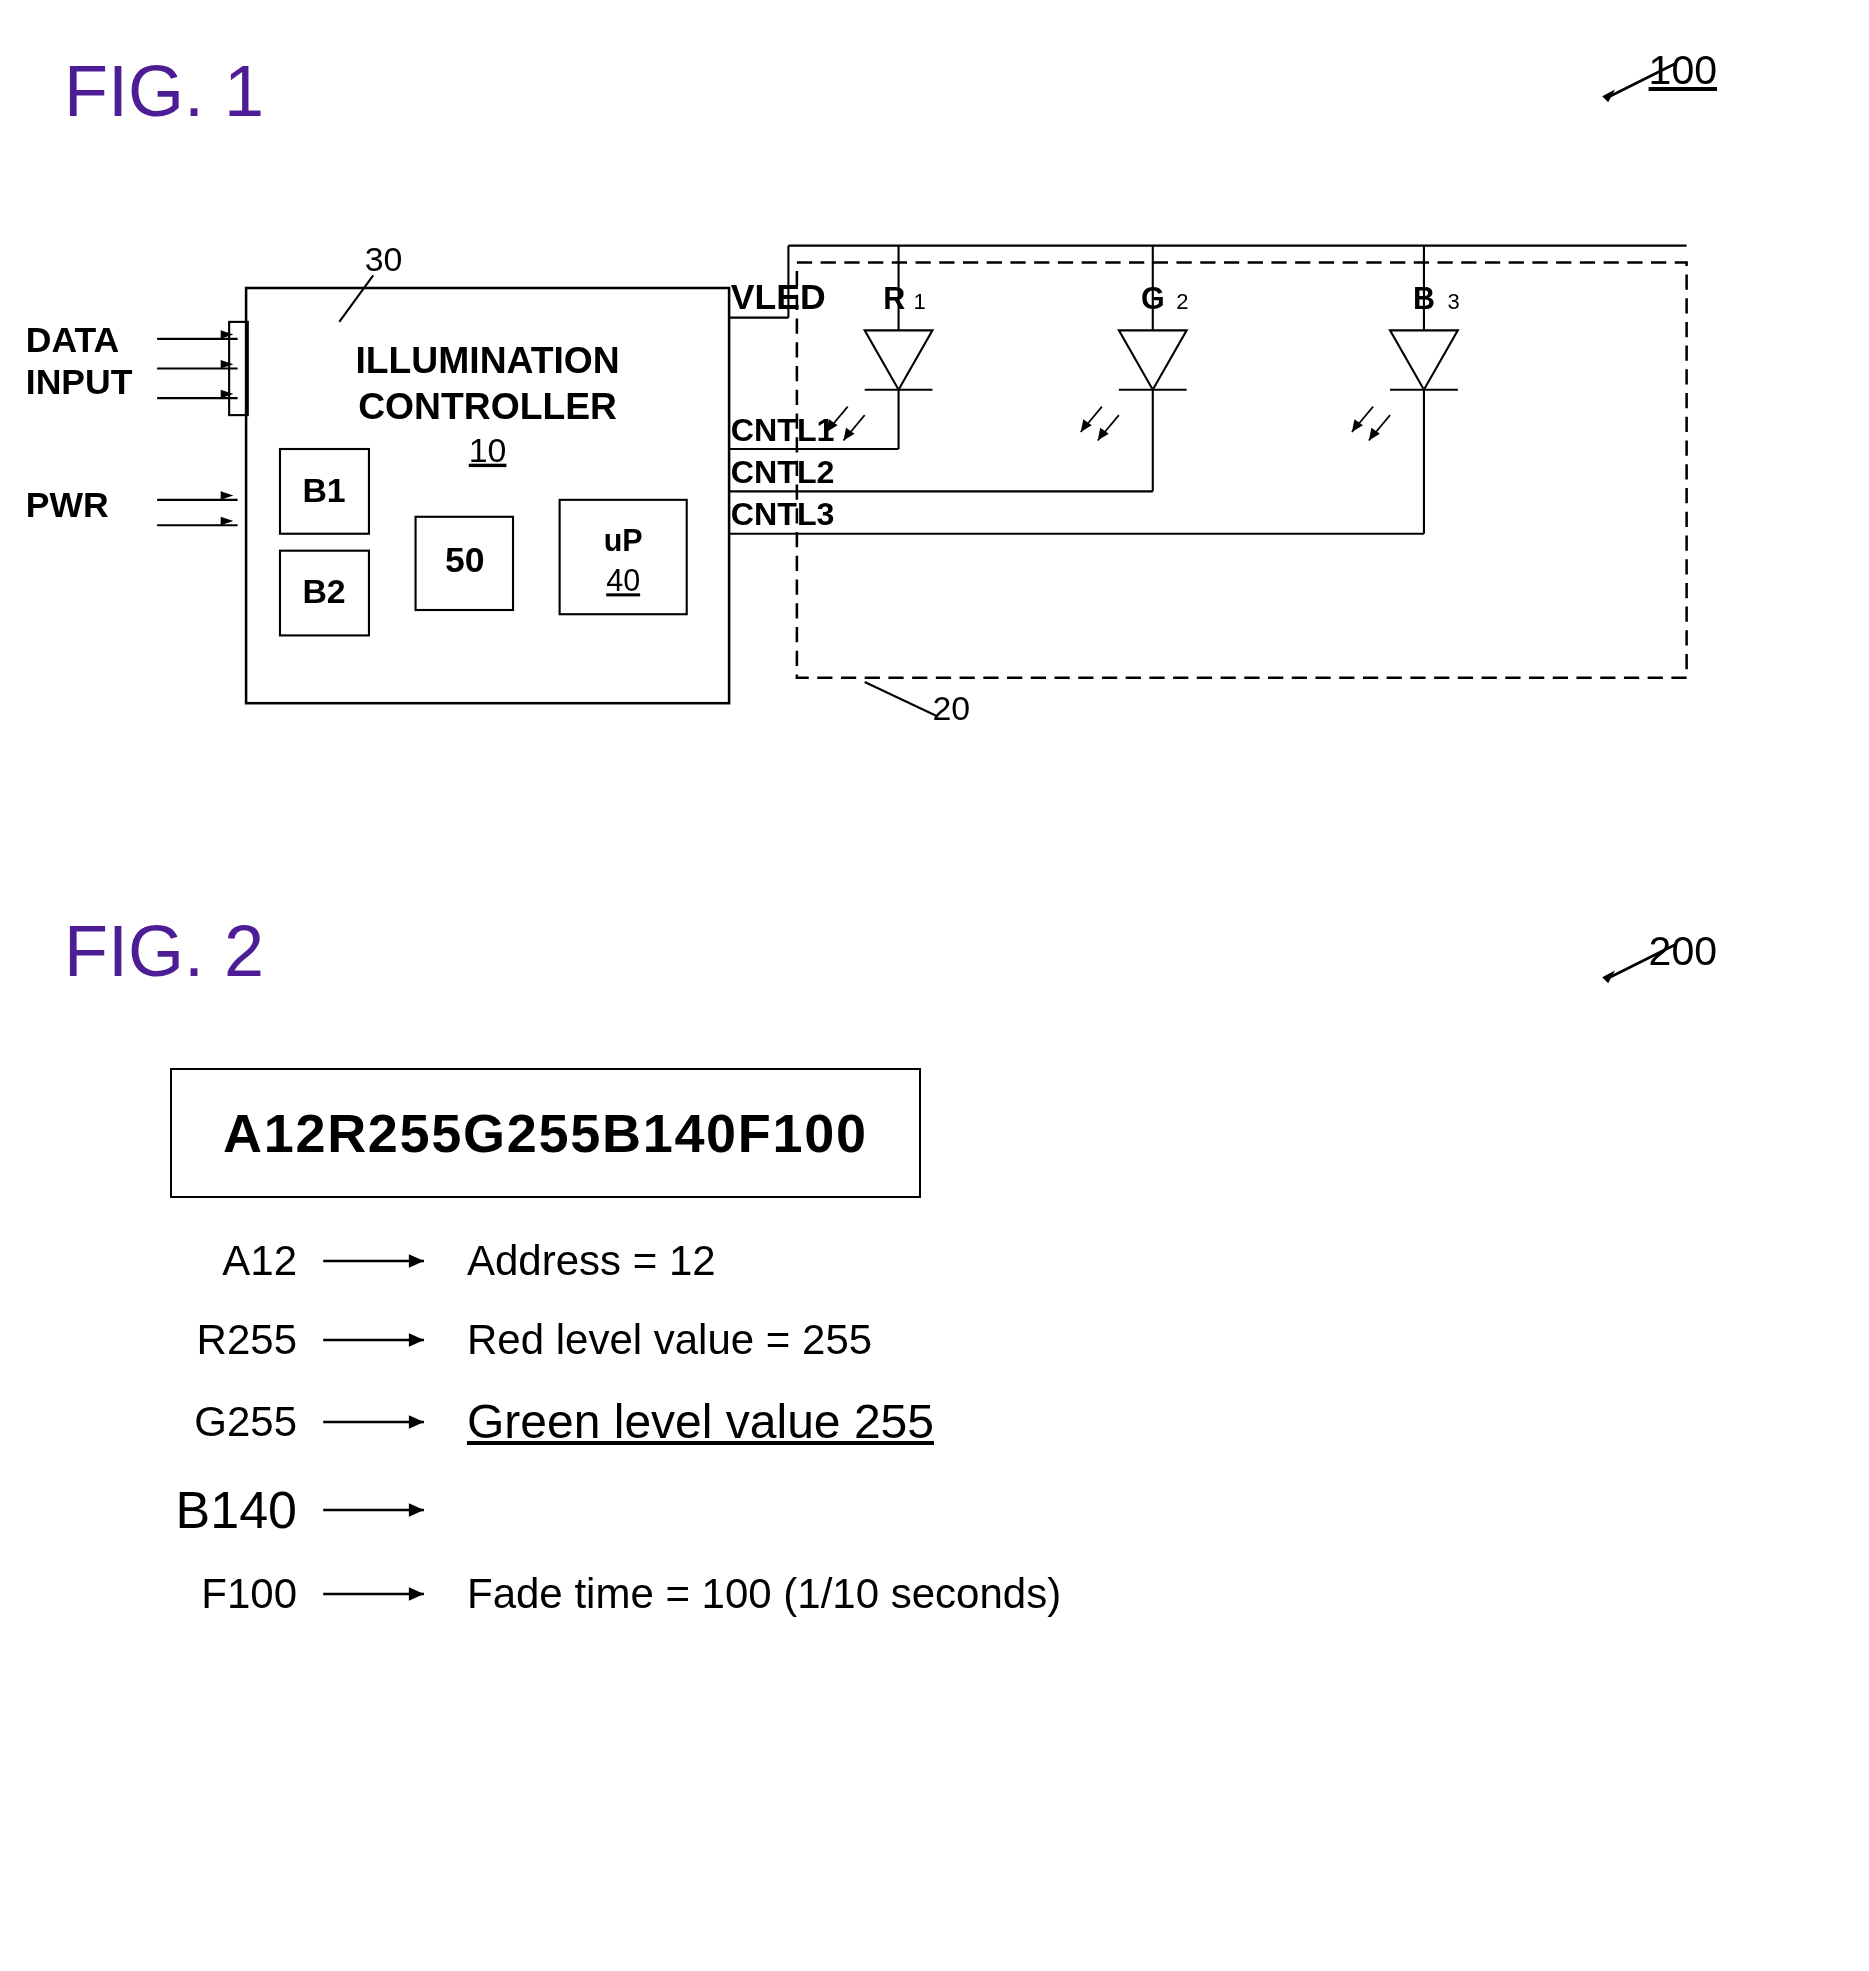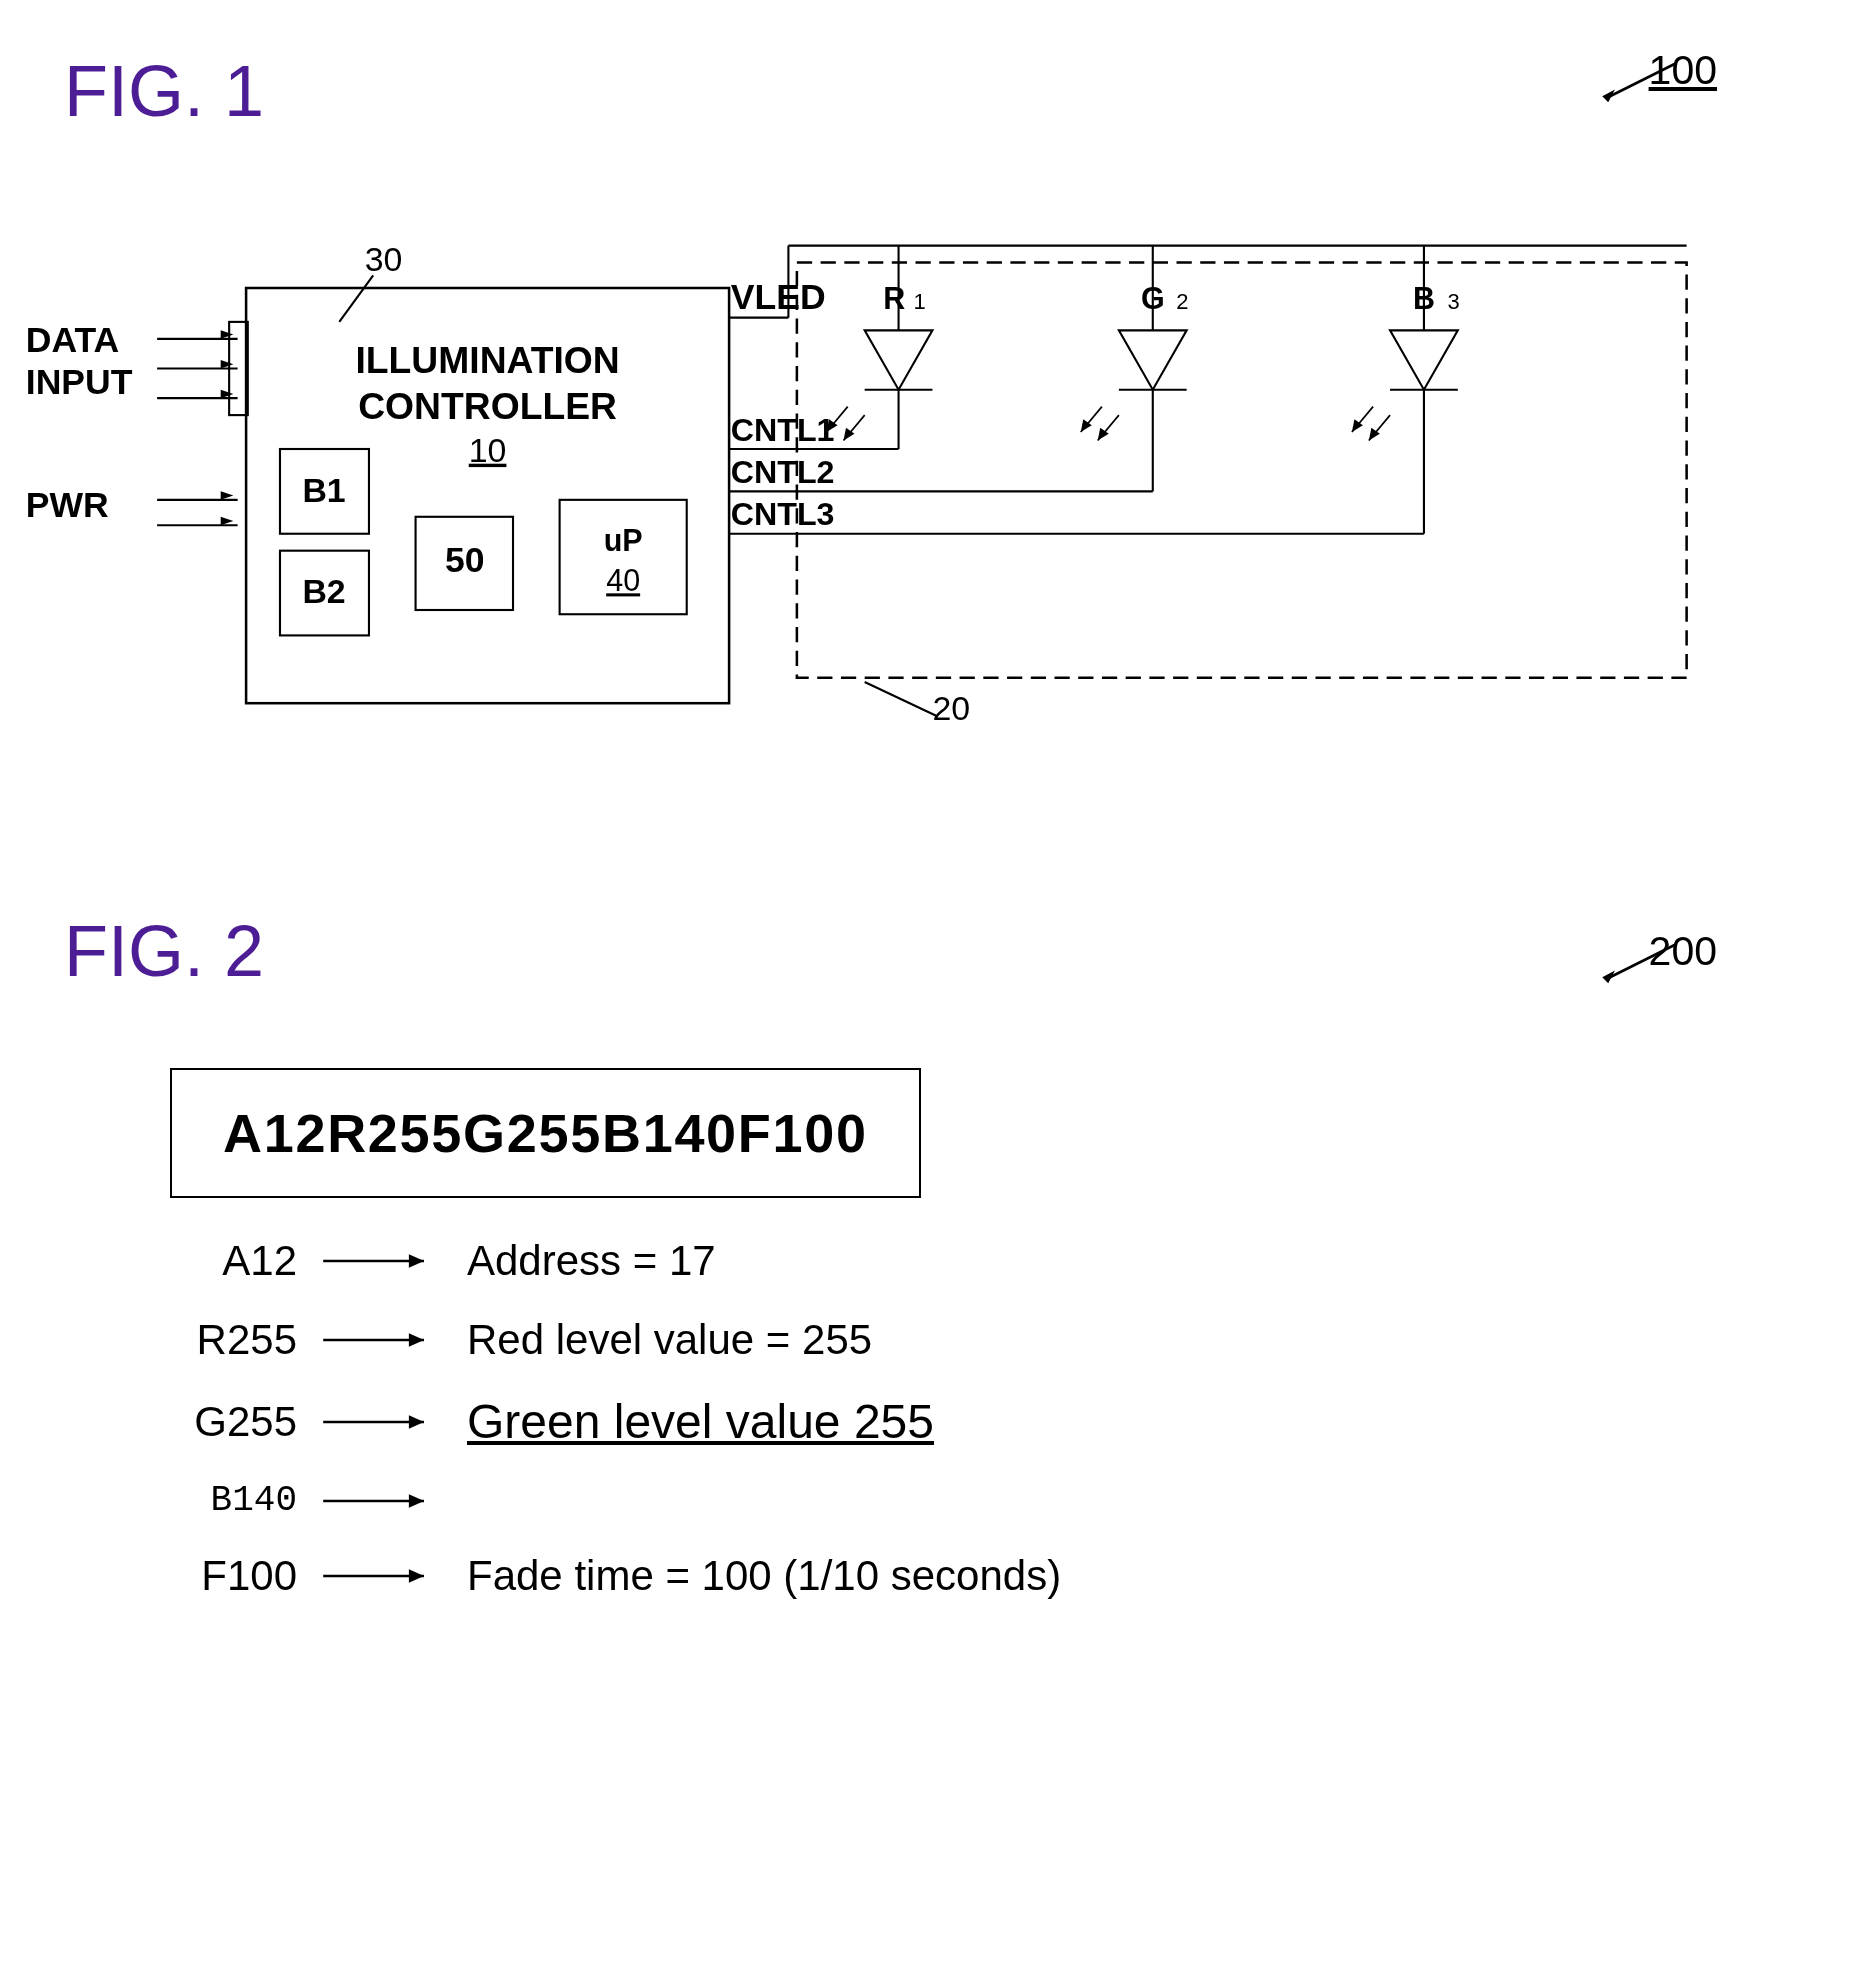--- a/index.html
+++ b/index.html
@@ -171,21 +171,21 @@
   </div>
 
   <div style="position:absolute; top:1237px; left:153px;">
 
     <div style="display:flex; align-items:center; margin-bottom:30.5px;">
       <span style="font-size:42px; font-family:Arial,sans-serif; width:144px; text-align:right;">A12</span>
       <svg width="136" height="42" style="margin:0 17px;" viewBox="0 0 160 50">
         <line x1="10" y1="25" x2="130" y2="25" stroke="#000" stroke-width="3"></line>
         <polygon points="130,25 112,17 112,33" fill="#000"></polygon>
       </svg>
-      <span style="font-size:42px; font-family:Arial,sans-serif;">Address = 17</span>
+      <span style="font-size:42px; font-family:Arial,sans-serif;">Address = 12</span>
     </div>
 
     <div style="display:flex; align-items:center; margin-bottom:30.5px;">
       <span style="font-size:42px; font-family:Arial,sans-serif; width:144px; text-align:right;">R255</span>
       <svg width="136" height="42" style="margin:0 17px;" viewBox="0 0 160 50">
         <line x1="10" y1="25" x2="130" y2="25" stroke="#000" stroke-width="3"></line>
         <polygon points="130,25 112,17 112,33" fill="#000"></polygon>
       </svg>
       <span style="font-size:42px; font-family:Arial,sans-serif;">Red level value = 255</span>
     </div>
@@ -193,21 +193,21 @@
     <div style="display:flex; align-items:center; margin-bottom:30.5px;">
       <span style="font-size:42px; font-family:Arial,sans-serif; width:144px; text-align:right;">G255</span>
       <svg width="136" height="42" style="margin:0 17px;" viewBox="0 0 160 50">
         <line x1="10" y1="25" x2="130" y2="25" stroke="#000" stroke-width="3"></line>
         <polygon points="130,25 112,17 112,33" fill="#000"></polygon>
       </svg>
       <span style="font-size:48px; font-family:Arial,sans-serif;text-decoration:underline;">Green level value 255</span>
     </div>
 
     <div style="display:flex; align-items:center; margin-bottom:30.5px;">
-      <span style="font-size:36px; font-family:Liberation Mono, monospace; width:144px; text-align:right;">B140</span>
+      <span style="font-size:52px; font-family:Liberation Sans, sans-serif; width:144px; text-align:right;">B140</span>
       <svg width="136" height="42" style="margin:0 17px;" viewBox="0 0 160 50">
         <line x1="10" y1="25" x2="130" y2="25" stroke="#000" stroke-width="3"></line>
         <polygon points="130,25 112,17 112,33" fill="#000"></polygon>
       </svg>
     </div>
 
     <div style="display:flex; align-items:center; margin-bottom:30.5px;">
       <span style="font-size:42px; font-family:Arial,sans-serif; width:144px; text-align:right;">F100</span>
       <svg width="136" height="42" style="margin:0 17px;" viewBox="0 0 160 50">
         <line x1="10" y1="25" x2="130" y2="25" stroke="#000" stroke-width="3"></line>

